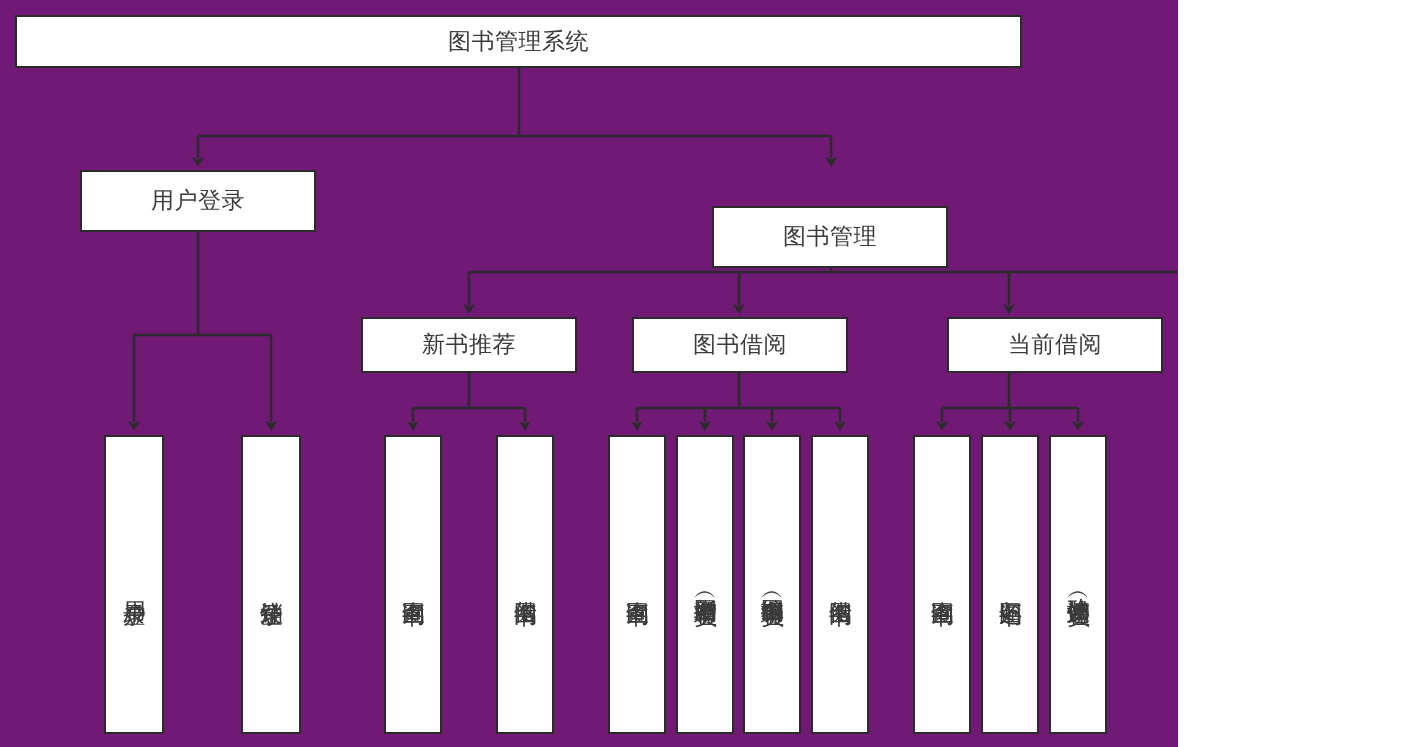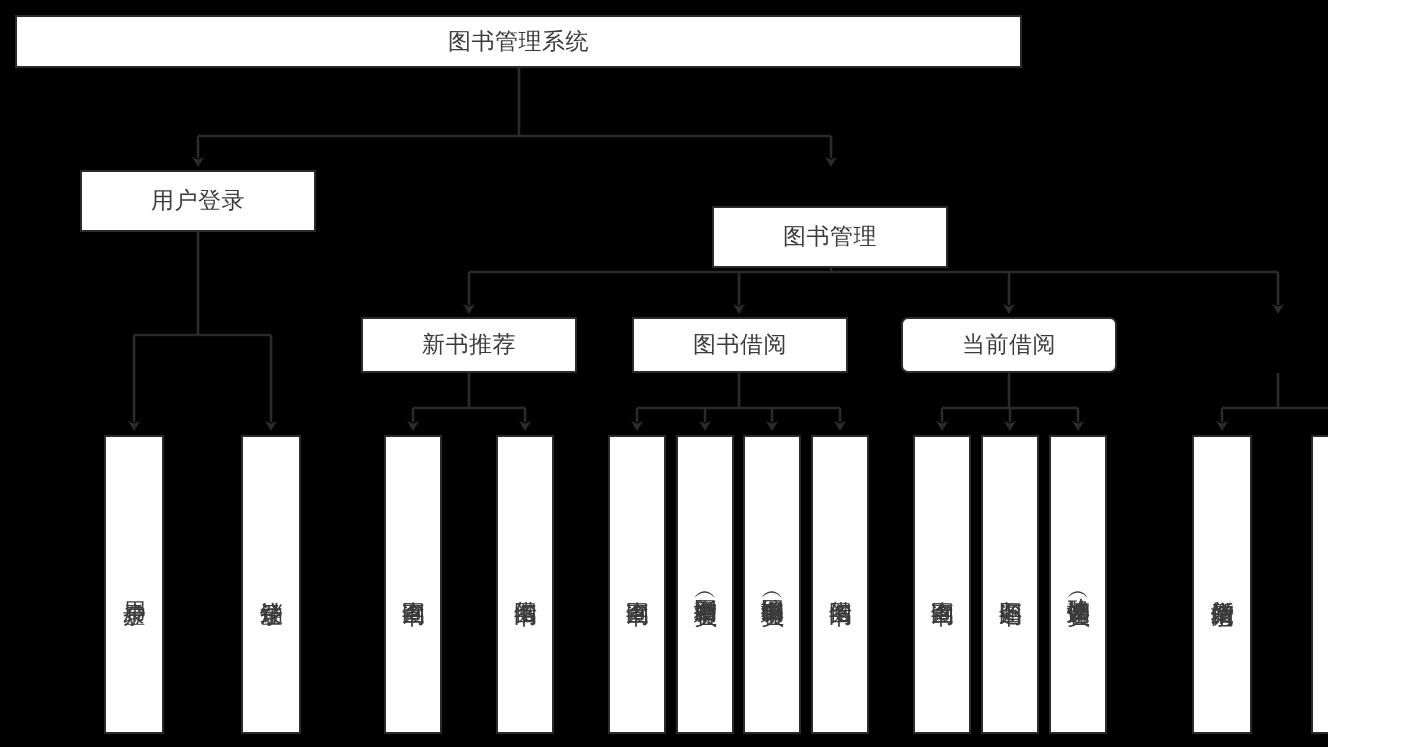--- a/index.html
+++ b/index.html
@@ -5,25 +5,24 @@
   html, body {
     margin: 0;
     padding: 0;
     background: #ffffff;
   }
   body {
     font-family: "DejaVu Sans", "Liberation Sans", sans-serif;
   }
   #canvas {
     position: relative;
-    width: 1308px;
+    width: 1178px;
     height: 747px;
-    background: #000000;
+    background: #701a75;
     overflow: hidden;
-    padding-left: 20px;
   }
   #edges {
     position: absolute;
     left: 0;
     top: 0;
     width: 1405px;
     height: 747px;
   }
   .node {
     position: absolute;
@@ -135,21 +134,21 @@
   <div class="node node-h" style="left:712px; top:170px; width:236px; height:62px;margin-top:36px;">
     <span>图书管理</span>
   </div>
 
   <div class="node node-h" style="left:361px; top:317px; width:216px; height:56px;">
     <span>新书推荐</span>
   </div>
   <div class="node node-h" style="left:632px; top:317px; width:216px; height:56px;">
     <span>图书借阅</span>
   </div>
-  <div class="node node-h" style="left:901px; top:317px; width:216px; height:56px;border-radius:7px;">
+  <div class="node node-h" style="left:947px; top:317px; width:216px; height:56px;">
     <span>当前借阅</span>
   </div>
 
   <div class="node node-v" style="left:104px; top:435px; width:60px; height:299px;">
     <span class="vtext">用户登录</span>
   </div>
   <div class="node node-v" style="left:241px; top:435px; width:60px; height:299px;">
     <span class="vtext">注销登录</span>
   </div>
 

